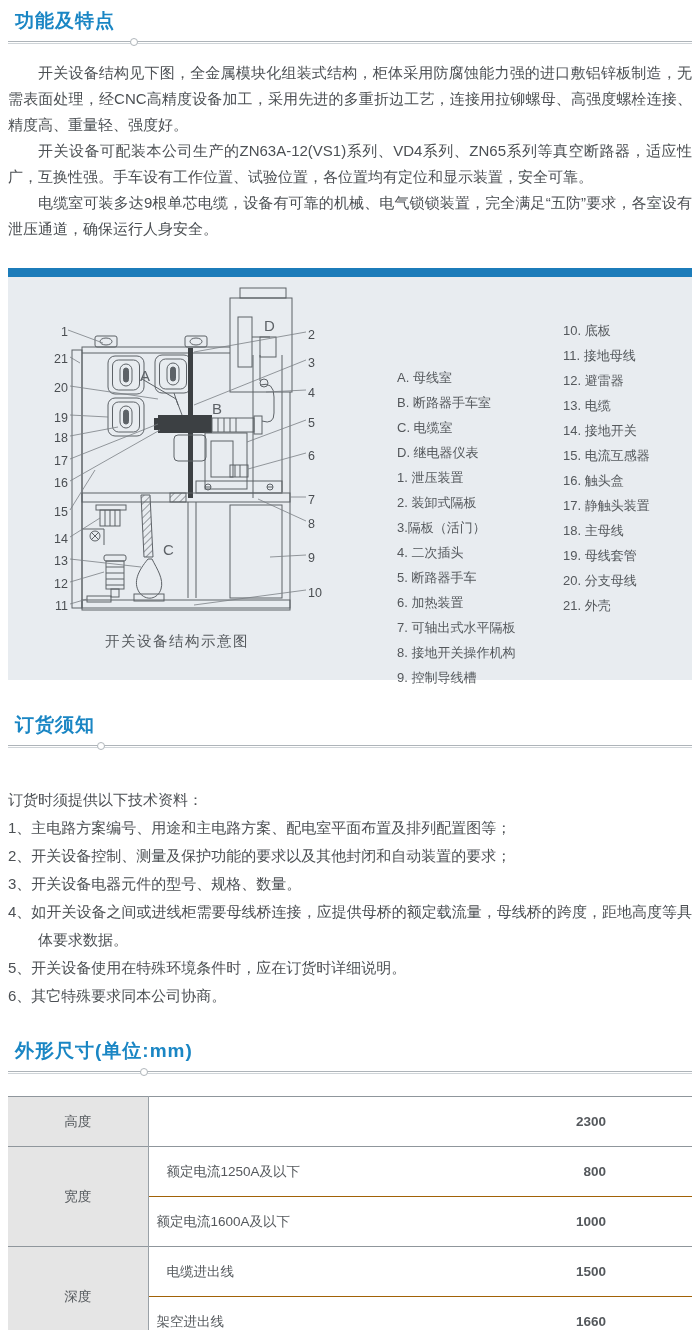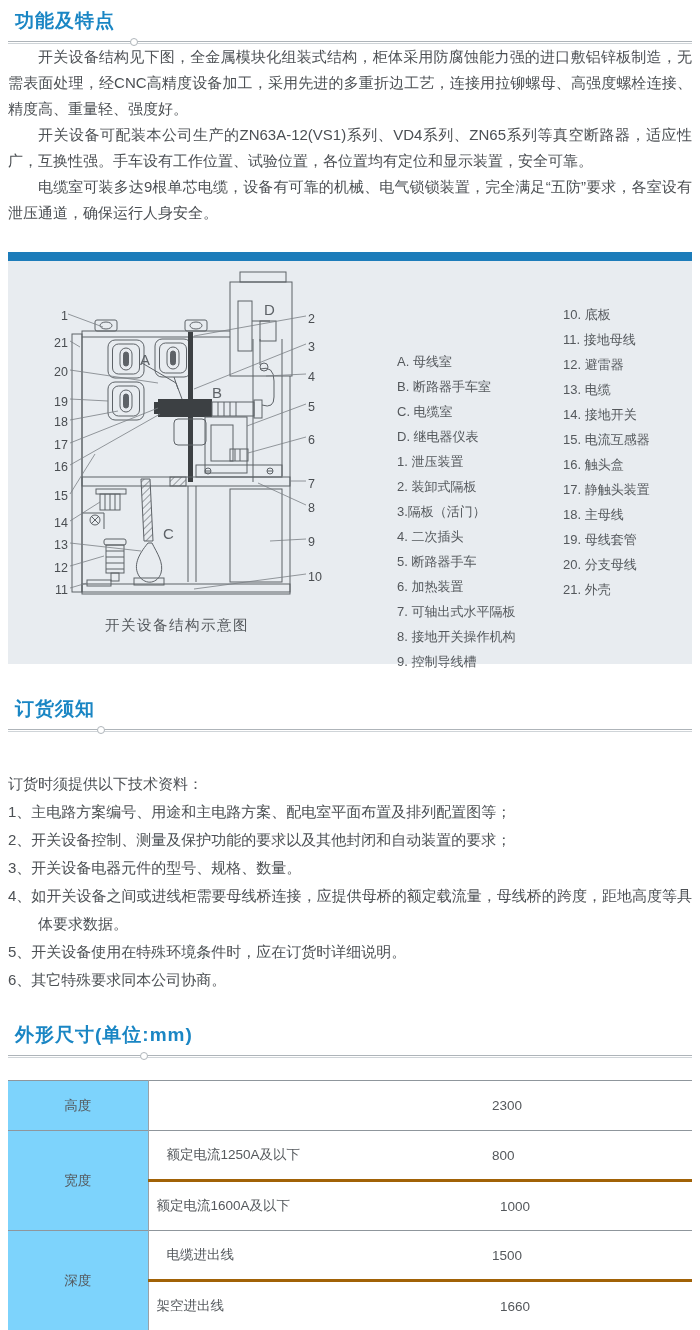--- a/index.html
+++ b/index.html
@@ -6,21 +6,21 @@
   html,body { background:#ffffff; }
   body { width:700px; font-family:"Liberation Sans", sans-serif; color:#4c5054; }
   .page { width:700px; min-height:1330px; padding:8px 8px 0 8px; background:#fff; }
 
   
   .sec-title { font-size:19px; font-weight:bold; color:#1a86c4; letter-spacing:1px; line-height:26px;margin-left:7px; }
   .rule { position:relative; height:3px; border-top:1px solid #aeb4b9; border-bottom:1px solid #cfd4d8; margin-top:7px; }
   .ring { position:absolute; top:-4px; width:8px; height:8px; border:1.5px solid #b0b6bb; border-radius:50%; background:#fff; }
 
   
-  .features-body { }
+  .features-body { margin-top:16px; }
   .body-par { font-size:15px; line-height:26px; text-align:justify; text-indent:2em; color:#4c5054; }
 
   
   .figure-panel { position:relative; margin-top:26px; width:684px; height:412px; background:#e8ecf0; }
   .panel-bar { position:absolute; left:0; top:0; width:684px; height:9px; background:#1c7cba; }
   .diagram { position:absolute; left:0; top:9px; }
   .legend { position:absolute; top:50px; font-size:13px; line-height:25px; color:#54585c; }
   .legend-left { left:389px;margin-top:47px; }
   .legend-right { left:555px; }
   .figure-caption { position:absolute; left:97px; top:364px; font-size:14.5px; letter-spacing:1.5px; color:#54585c; }
@@ -28,25 +28,25 @@
   
   .sec-order { margin-top:32px; }
   .order-body { margin-top:38px; }
   .order-intro { font-size:15px; line-height:28px; color:#4c5054; }
   .order-item { font-size:15px; line-height:28px; color:#4c5054; padding-left:30px; text-indent:-30px; text-align:justify; }
 
   
   .sec-dims { margin-top:28px; }
   .dim-table { border-collapse:collapse; width:684px; margin-top:22px; border-bottom:1px solid #8f969c; font-size:13.5px; color:#54585c; }
   .dim-table td { height:50px; }
-  .gcol { background:#7dd3fc; width:140px; text-align:center; border-right:1px solid #9aa1a7; }
+  .gcol { background:#e5e5e5; width:140px; text-align:center; border-right:1px solid #9aa1a7; }
   .group-row td { border-top:1px solid #8f969c; }
-  .sub-row td { border-top:3px solid #a16207;padding-left:8px; }
+  .sub-row td { border-top:1px solid #a16207;padding-left:8px; }
   .sub { padding-left:18px; text-align:left; }
-  .val { width:200px; text-align:left; padding-right:86px; }
+  .val { width:200px; text-align:right; padding-right:86px;font-weight:bold; }
 
   
   .co { font-size:12.5px; fill:#4a4e52; }
   .cl { font-size:15px; fill:#5d6267; }
 </style>
 </head>
 <body>
 
 <div class="page">
 

